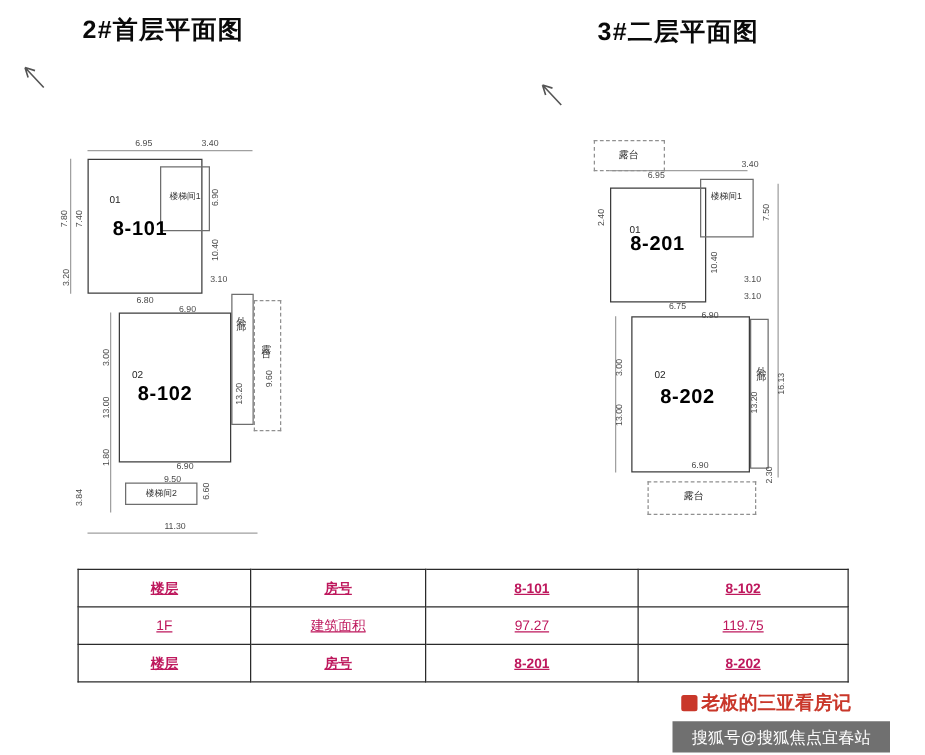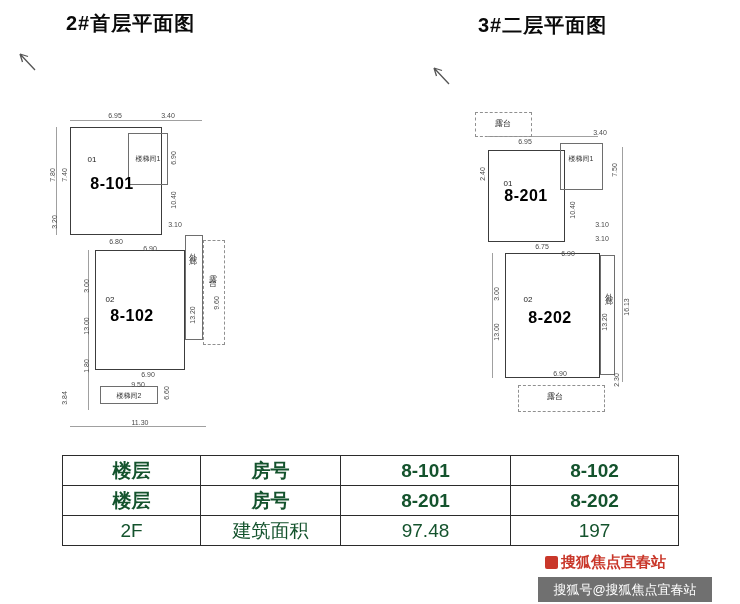--- a/index.html
+++ b/index.html
@@ -26,21 +26,21 @@
   .lbl.rot{transform:translate(-50%,-50%) rotate(-90deg);}
   .lbl.big{font-size:16px;font-weight:700;color:#000;letter-spacing:0.5px;}
   .lbl.small{font-size:8px;color:#222;}
   .lbl.tiny{font-size:7px;color:#333;}
   .lbl.vert{
     writing-mode:vertical-rl;font-size:8px;color:#333;letter-spacing:3px;line-height:1;
   }
   table.area{
     position:absolute;left:62px;top:455px;width:616px;
     border-collapse:collapse;table-layout:fixed;
-    font-size:19px;color:#14532d;
+    font-size:11px;color:#be185d;text-decoration:underline;
   }
   table.area td{
     border:1px solid #2b2b2b;height:29px;text-align:center;vertical-align:middle;
     padding:0;background:#fff;
   }
   table.area tr.hdr td{font-weight:700;}
   .wm-red{
     position:absolute;left:545px;top:553px;display:flex;align-items:center;gap:3px;
     color:#c9372a;font-size:15px;font-weight:700;white-space:nowrap;
     text-shadow:0 0 1px rgba(255,255,255,0.6);
@@ -153,36 +153,36 @@
         <col style="width:170px">
         <col style="width:168px">
     </colgroup>
     <tbody>
       <tr class="hdr">
         <td>楼层</td>
         <td>房号</td>
         <td>8-101</td>
         <td>8-102</td>
       </tr>
+      <tr>
+        <td>1F</td>
+        <td>建筑面积</td>
+        <td>97.27</td>
+        <td>119.75</td>
+      </tr>
       <tr class="hdr">
         <td>楼层</td>
         <td>房号</td>
         <td>8-201</td>
         <td>8-202</td>
       </tr>
-      <tr>
-        <td>2F</td>
-        <td>建筑面积</td>
-        <td>97.48</td>
-        <td>197</td>
-      </tr>
     </tbody>
   </table>
 
   <div class="wm-red">
     <span class="wm-logo"></span>
-    <span>搜狐焦点宜春站</span>
+    <span>老板的三亚看房记</span>
   </div>
   <div class="wm-bar">
     <span>搜狐号@搜狐焦点宜春站</span>
   </div>
 
 </div>
 
 </body></html>

